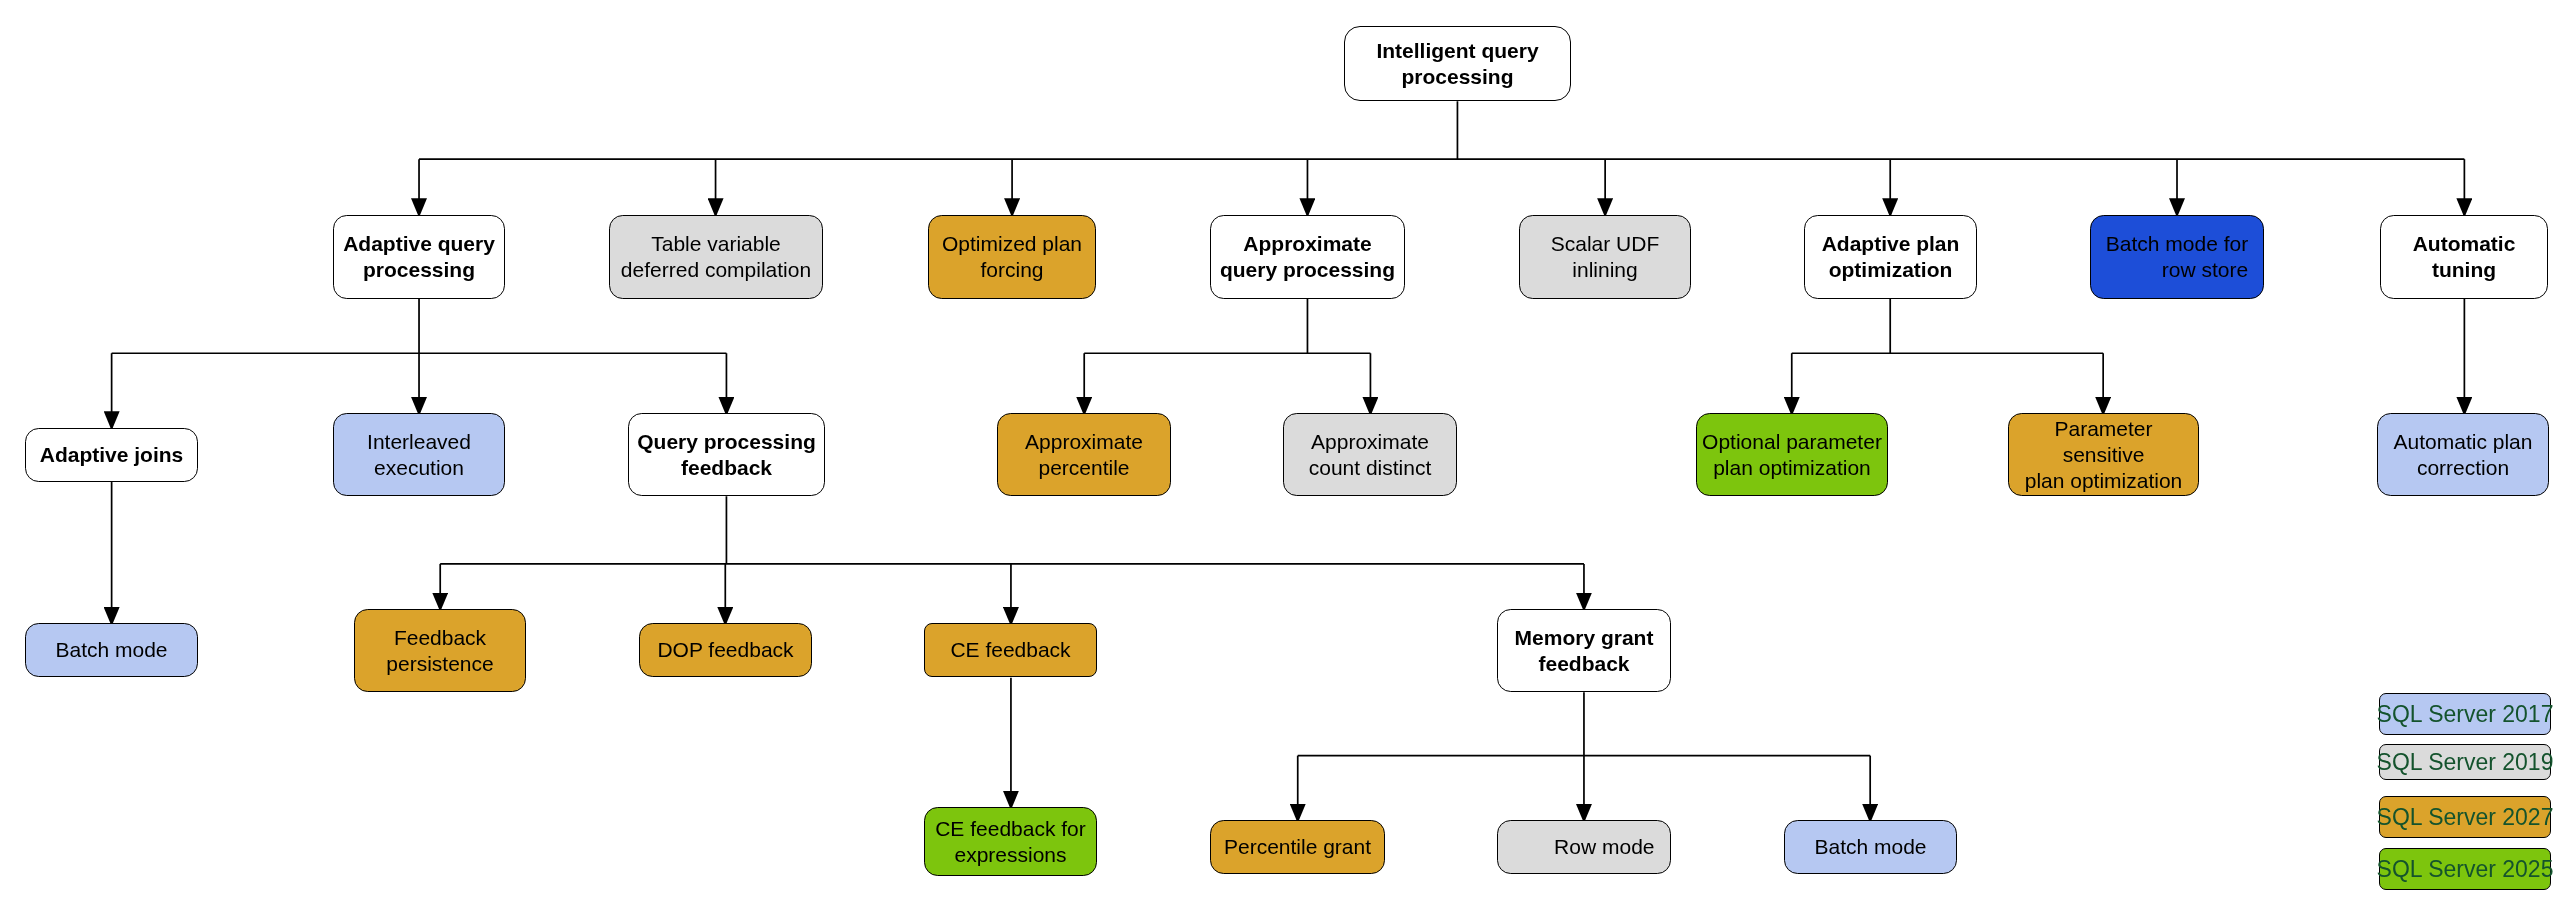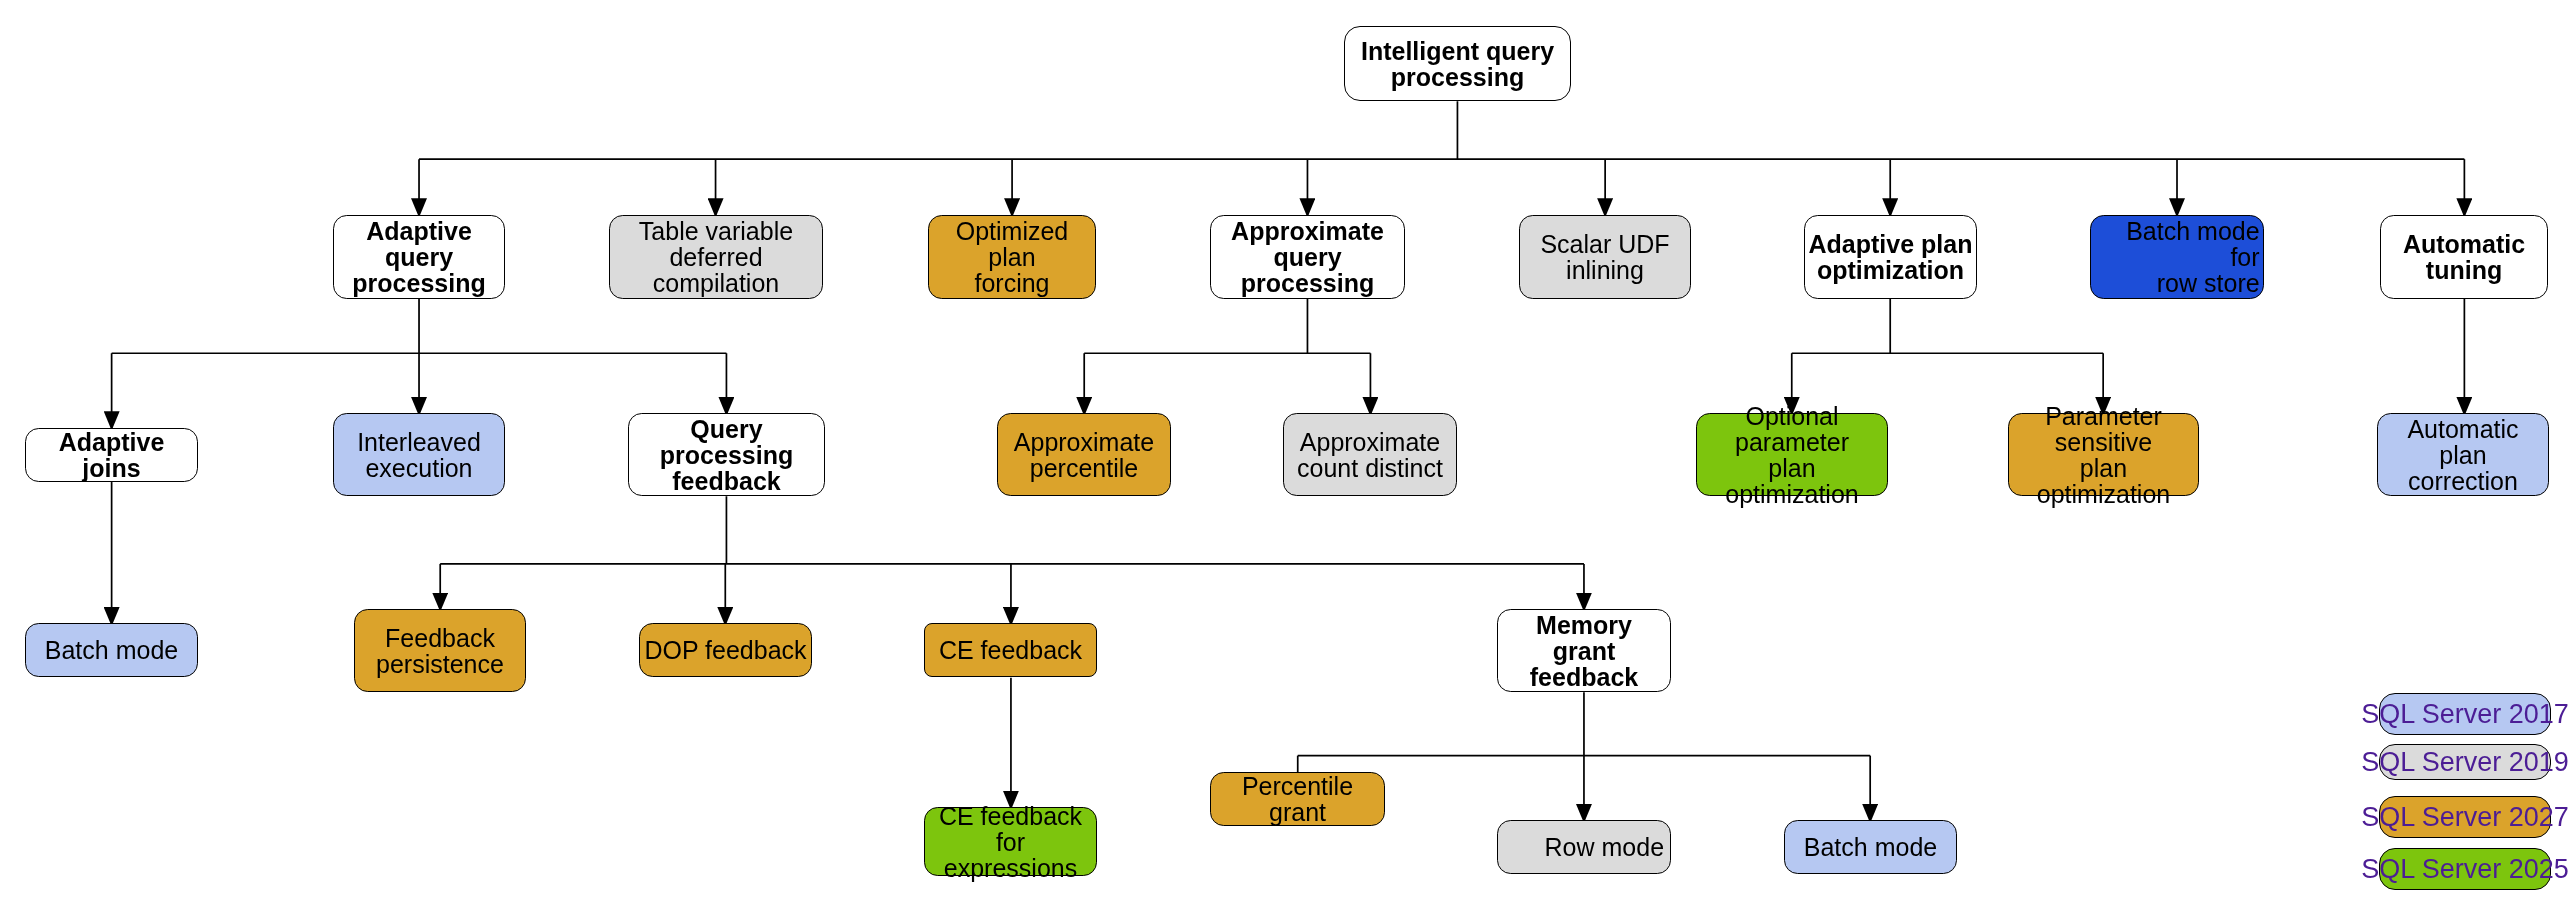--- a/index.html
+++ b/index.html
@@ -13,31 +13,31 @@
   svg.wires{position:absolute;left:0;top:0;}
   .node{
     position:absolute;
     box-sizing:border-box;
     border:1.7px solid #000;
     border-radius:13.7px;
     background:#fff;
     display:flex;align-items:center;justify-content:center;
     text-align:center;
     white-space:pre-line;
-    font-size:25px;line-height:26px;color:#000;
+    font-size:21px;line-height:26px;color:#000;
     padding:0 3.4px;
   }
   .node.root{border-radius:16px;}
   .pill{
     position:absolute;
     box-sizing:border-box;
     border:1.7px solid #000;
-    border-radius:16px;
+    border-radius:7px;
     display:flex;align-items:center;justify-content:center;
-    font-size:27px;color:#4c1d95;
+    font-size:23px;color:#14532d;
     white-space:nowrap;
   }
 </style>
 </head>
 <body>
 
 <div id="canvas">
 
   <svg class="wires" width="2576" height="916" xmlns="http://www.w3.org/2000/svg" viewBox="0 0 4500 1600">
     <defs>
@@ -129,21 +129,21 @@
   <div class="node" style="left: 25px; top: 623px; width: 173px; height: 54px; background: rgb(182, 200, 242);">Batch mode</div>
   <div class="node" style="left: 354px; top: 609px; width: 172px; height: 83px; background: rgb(219, 163, 43);">Feedback
 persistence</div>
   <div class="node" style="left: 639px; top: 623px; width: 173px; height: 54px; background: rgb(219, 163, 43);">DOP feedback</div>
   <div class="node" style="left: 924px; top: 623px; width: 173px; height: 54px; background: rgb(219, 163, 43); border-radius: 8px;">CE feedback</div>
   <div class="node" style="left: 1497px; top: 609px; width: 174px; height: 83px; background: rgb(255, 255, 255); font-weight: 700;">Memory grant
 feedback</div>
 
   <div class="node" style="left: 924px; top: 807px; width: 173px; height: 69px; background: rgb(125, 197, 13);">CE feedback for
 expressions</div>
-  <div class="node" style="left: 1210px; top: 772px; width: 175px; height: 54px; background: rgb(219, 163, 43);">Percentile grant</div>
+  <div class="node" style="left: 1210px; top: 820px; width: 175px; height: 54px; background: rgb(219, 163, 43);">Percentile grant</div>
   <div class="node" style="left: 1497px; top: 820px; width: 174px; height: 54px; background: rgb(219, 219, 219); padding-left: 44px;">Row mode</div>
   <div class="node" style="left: 1784px; top: 820px; width: 173px; height: 54px; background: rgb(182, 200, 242);">Batch mode</div>
 
   <div class="pill" style="left: 2379px; top: 693px; width: 172px; height: 42px; background: rgb(182, 200, 242);">SQL Server 2017</div>
   <div class="pill" style="left: 2379px; top: 744px; width: 172px; height: 36px; background: rgb(219, 219, 219);">SQL Server 2019</div>
   <div class="pill" style="left: 2379px; top: 796px; width: 172px; height: 42px; background: rgb(219, 163, 43);">SQL Server 2027</div>
   <div class="pill" style="left: 2379px; top: 848px; width: 172px; height: 42px; background: rgb(125, 197, 13);">SQL Server 2025</div>
 
 </div>
 

